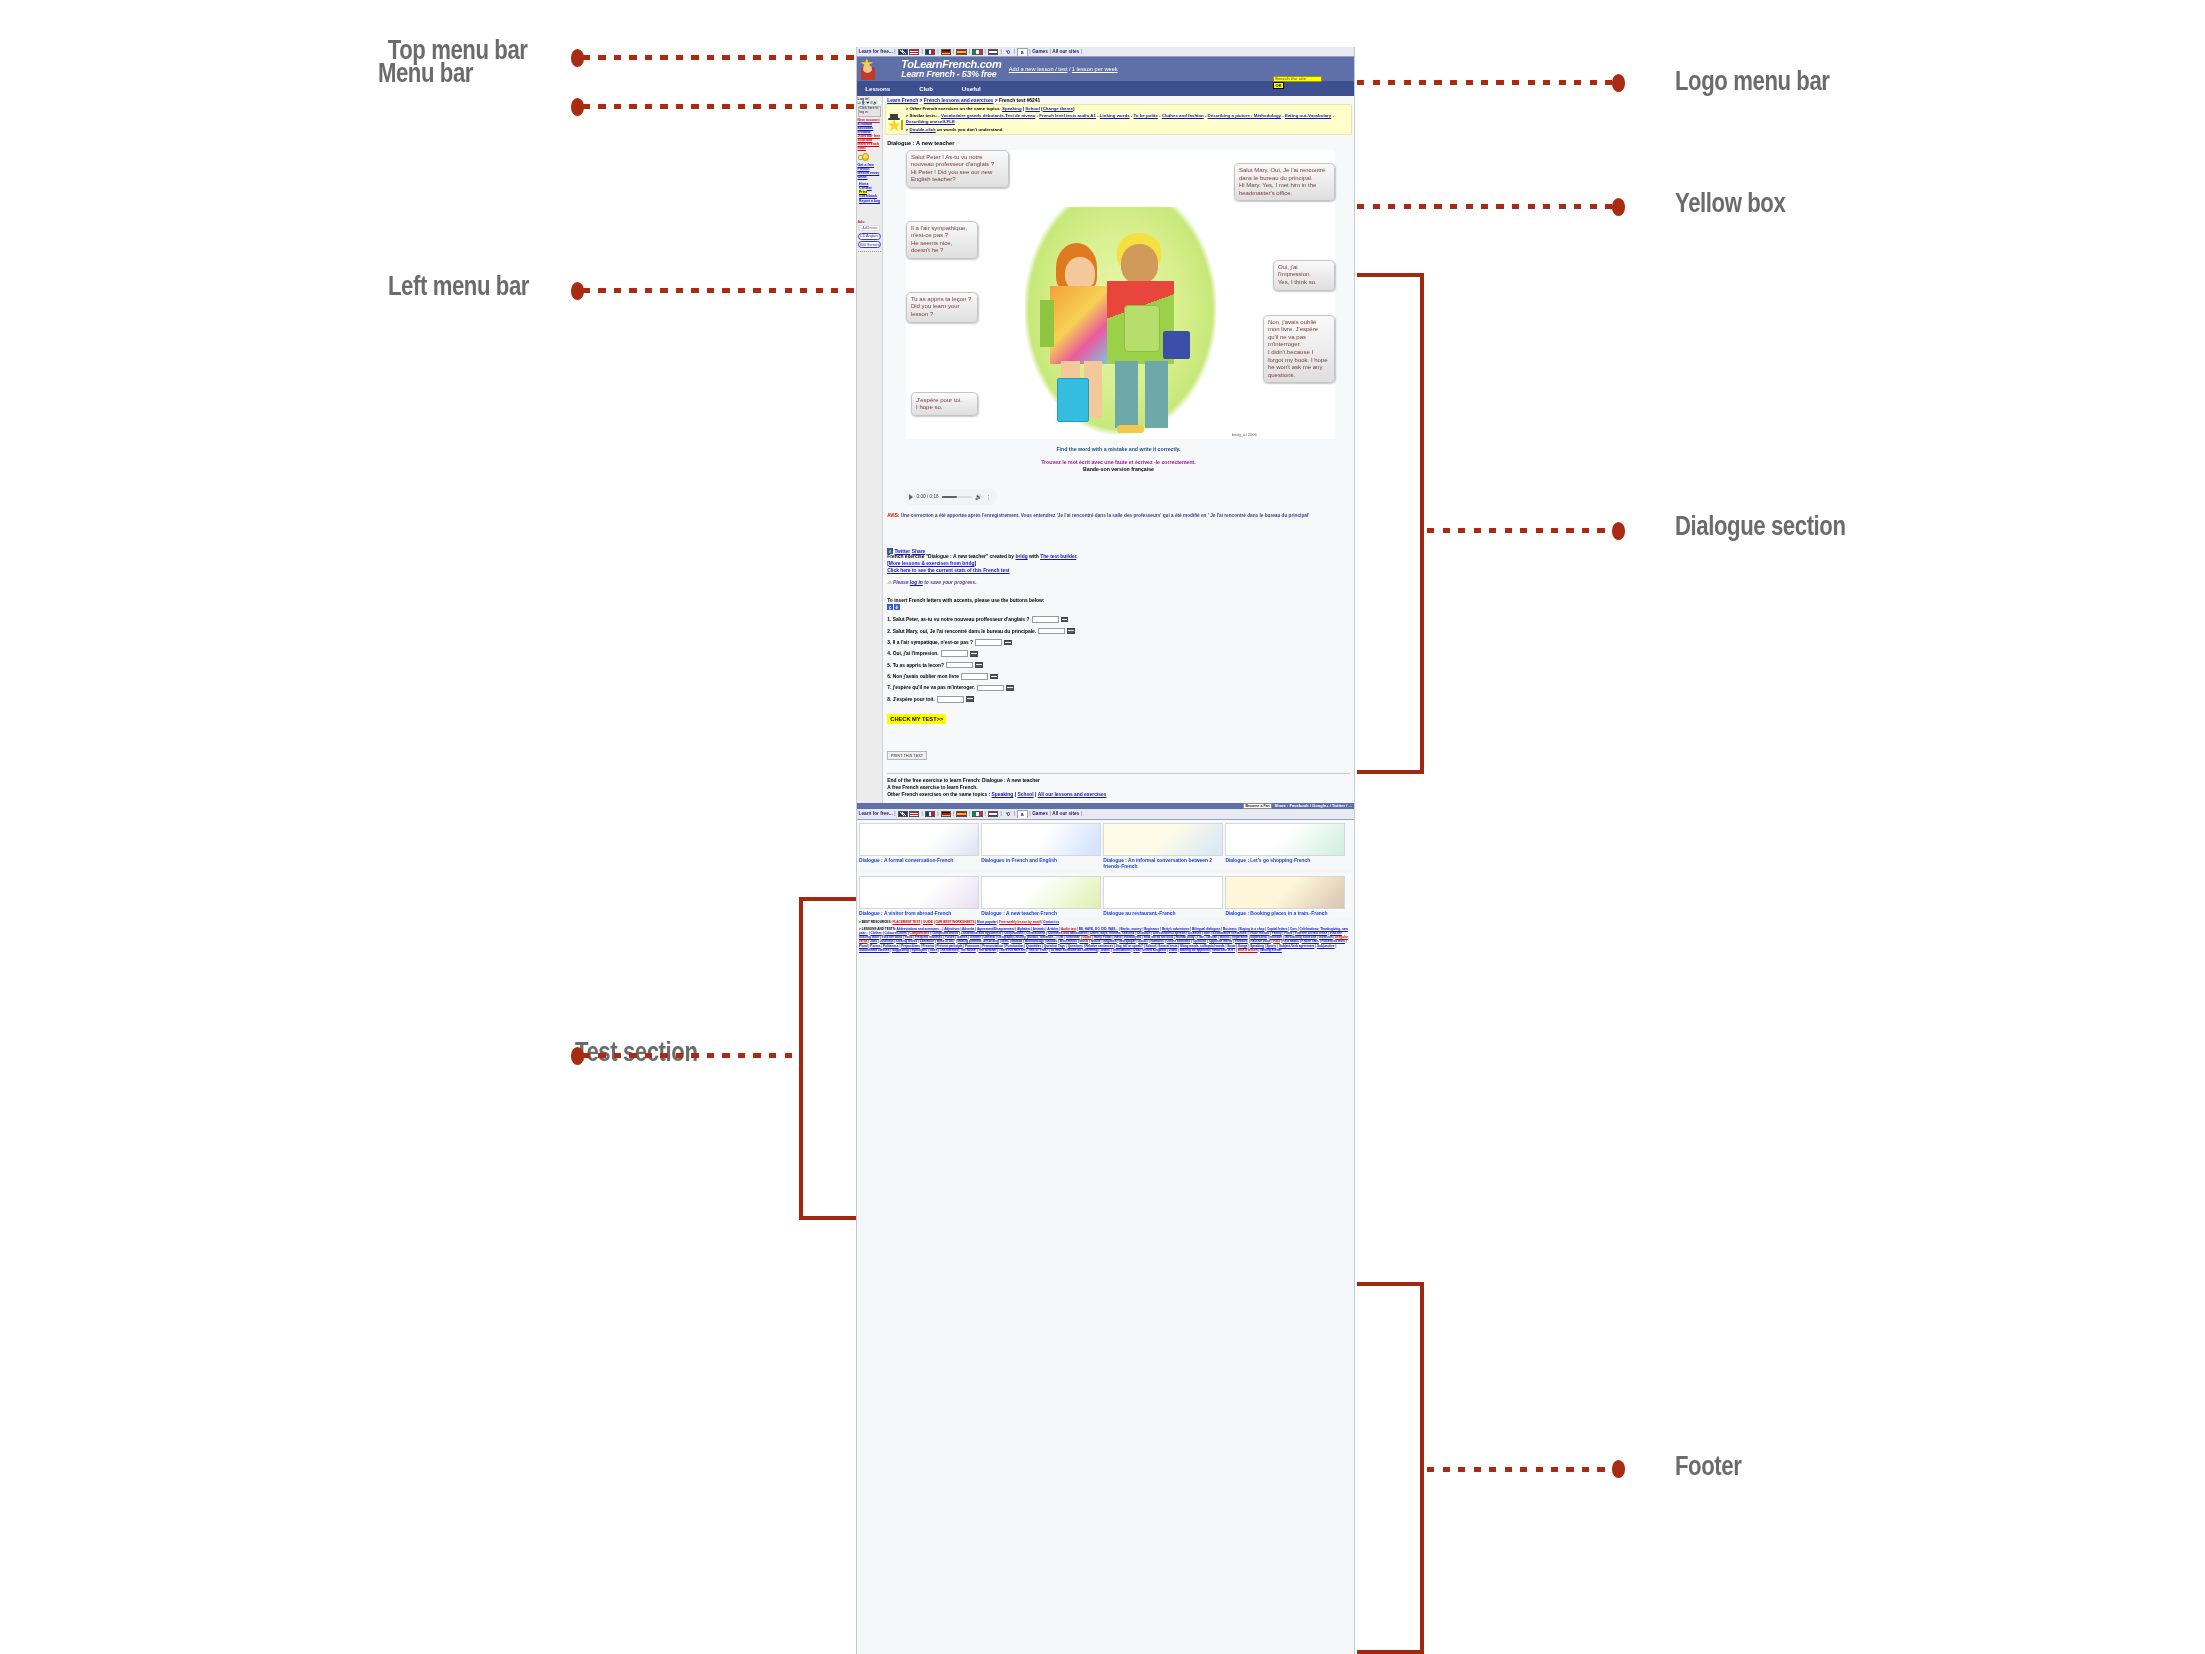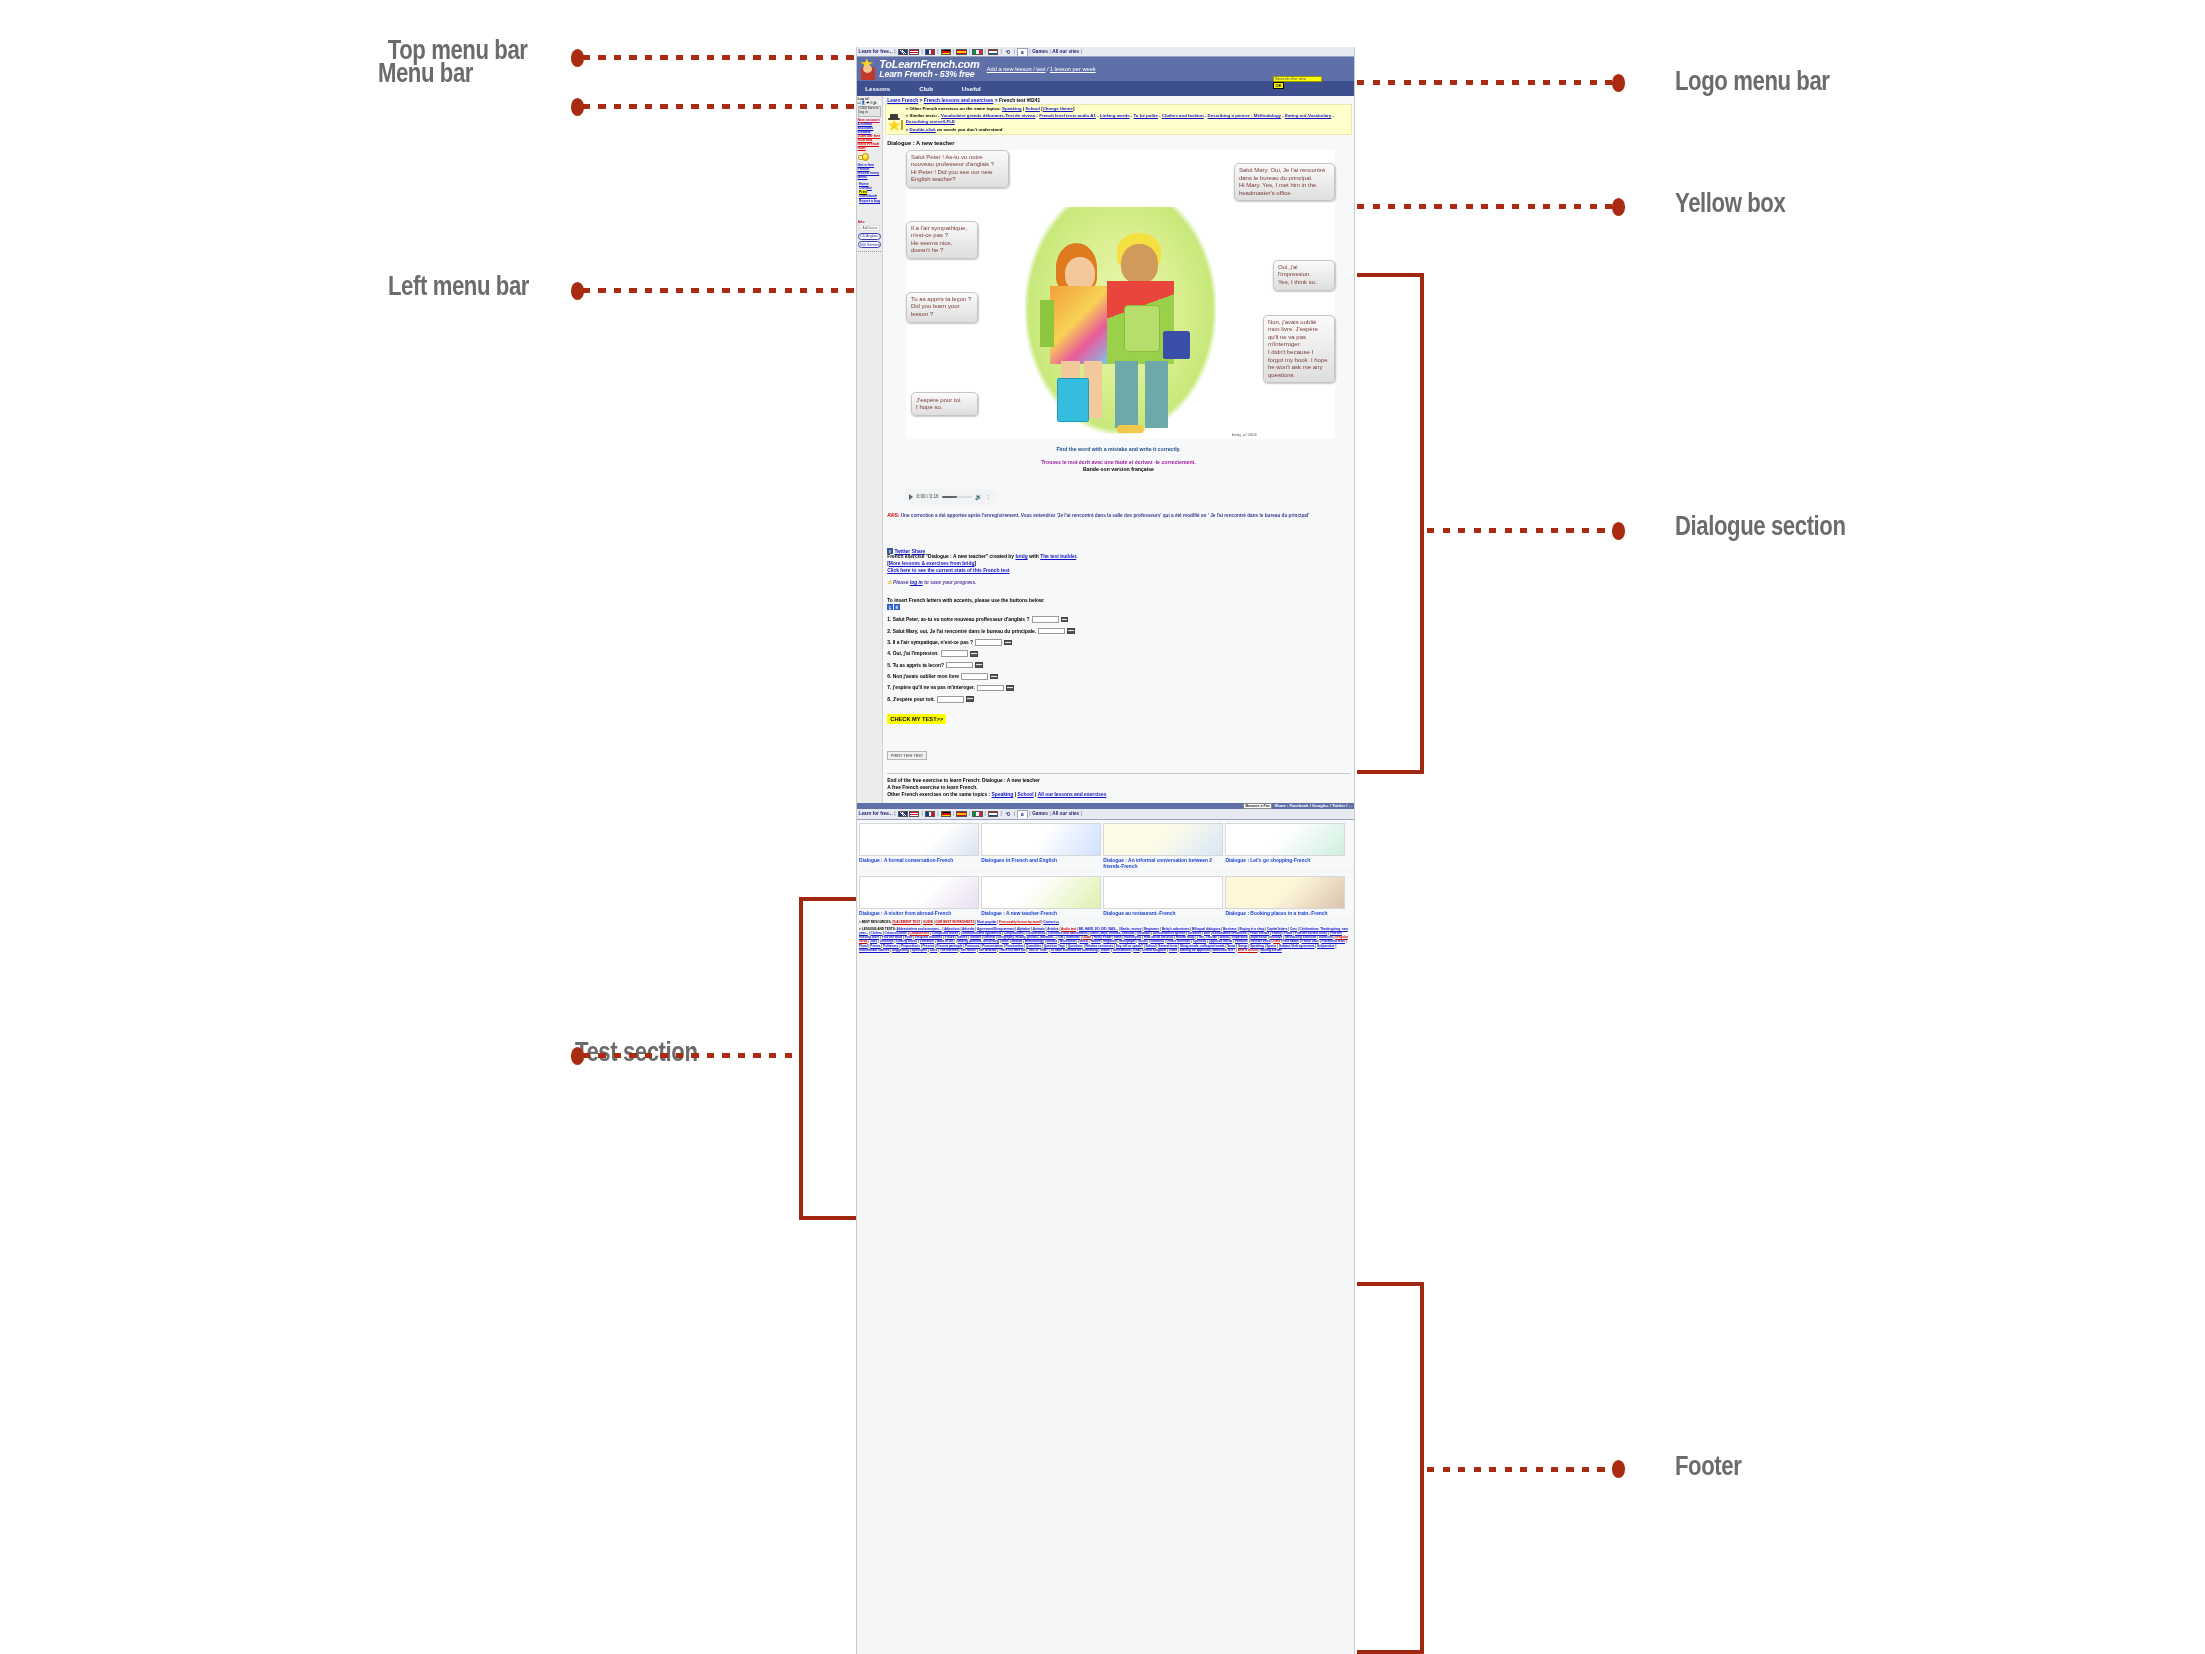--- a/index.html
+++ b/index.html
@@ -104,21 +104,21 @@
     background:#ffd21a;
     clip-path:polygon(50% 0%,61% 35%,98% 35%,68% 57%,79% 91%,50% 70%,21% 91%,32% 57%,2% 35%,39% 35%);
   }
   .logo-star .bod{
     position:absolute;left:1.6px;top:8.3px;width:14.5px;height:13.4px;
     background:#c0392b;border-radius:2.1px 2.1px 0 0;
   }
   .logo-star .face{
     position:absolute;left:4.1px;top:7.2px;width:8.8px;height:7.8px;background:#f2c48d;border-radius:50%;
   }
-  .logo-text{ color:#fff; font-style:italic; font-weight:bold; line-height:1.02; }
+  .logo-text{ color:#fff; font-style:italic; font-weight:bold; line-height:1.02;margin-left:22px; }
   .logo-text .l1{ font-size:11px; letter-spacing:-0.3px; }
   .logo-text .l2{ font-size:8.8px; letter-spacing:-0.2px; }
   .logo-links{ margin-left:7.2px; }
   .logo-links a{ color:#fff; font-size:5.7px; text-decoration:underline; }
   .logo-links .bar{ color:#fff; font-size:5.7px; }
 
   
   .navbar{
     background:#3d4f8e; height:15px;
     display:flex; align-items:center; position:relative;

